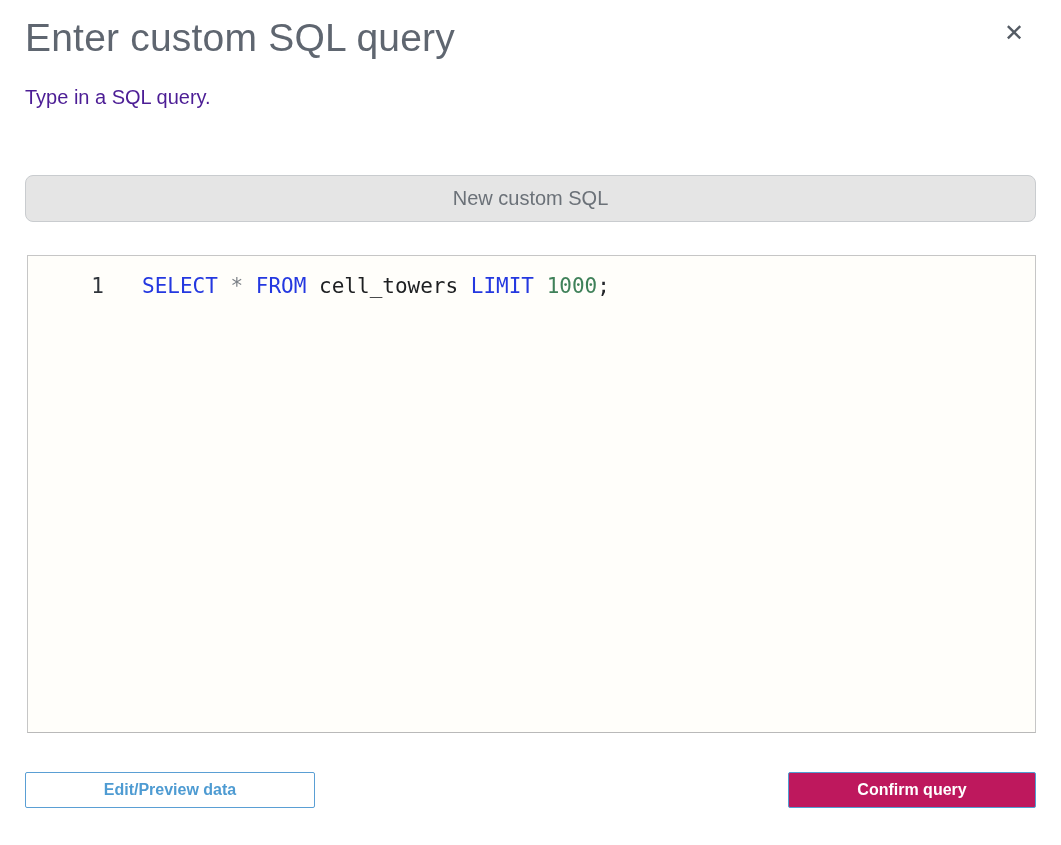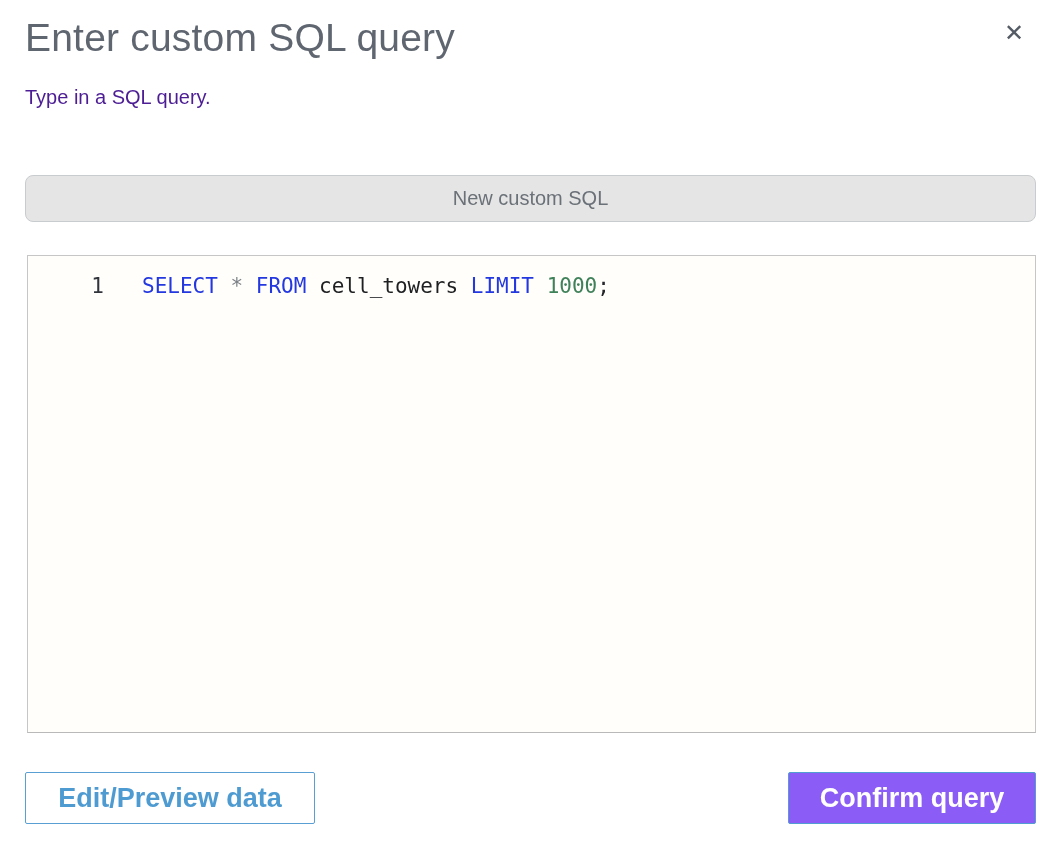--- a/index.html
+++ b/index.html
@@ -59,35 +59,35 @@
     width: 90px; flex: 0 0 90px;
     text-align: right; padding-right: 14px;
     color: #30353b;
     font-family: "DejaVu Sans Mono", "Liberation Mono", monospace;
     font-size: 21px;
   }
   .code-content { white-space: pre; color: #1d1f21; padding-left: 24px; }
   .code-content span { white-space: pre; text-align: center; }
 
   .footer-btn {
-    position: absolute; top: 772px; height: 52px;
+    position: absolute; top: 772px; height: 36px;
     display: flex; align-items: center; justify-content: center;
     font-family: "Liberation Sans", "DejaVu Sans", sans-serif;
-    font-size: 27px; font-weight: 700;
+    font-size: 16px; font-weight: 700;
     border-radius: 2px; cursor: pointer; user-select: none;
   }
   .btn-secondary {
     left: 25px; width: 290px;
     background: #ffffff;
     border: 1px solid #5a9fd4;
     color: #4e9bd2;
   }
   .btn-primary {
     left: 788px; width: 248px;
-    background: #8b5cf6;
+    background: #be185d;
     border: 1px solid #519ed2;
     color: #ffffff;
   }
 </style>
 </head>
 <body>
 
 <div class="dialog">
 
   <div class="dialog-title">Enter custom SQL query</div>

